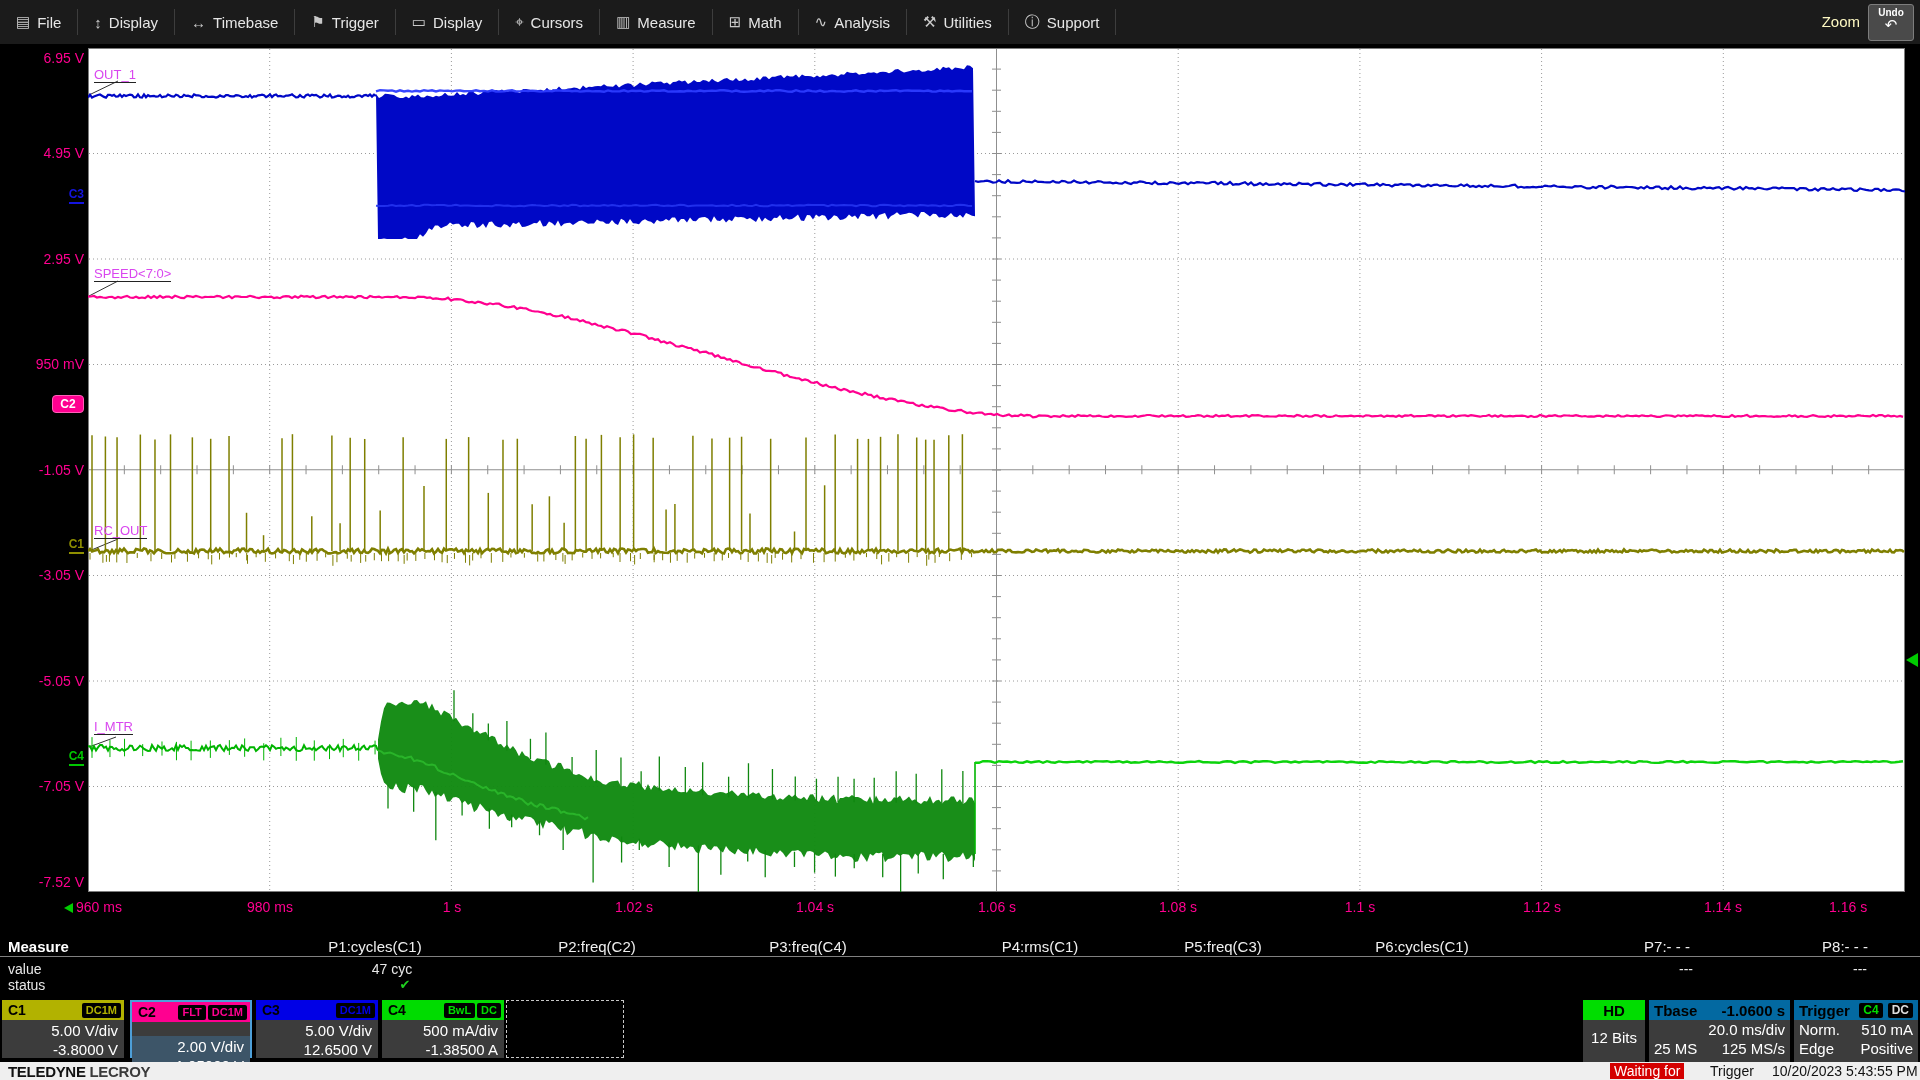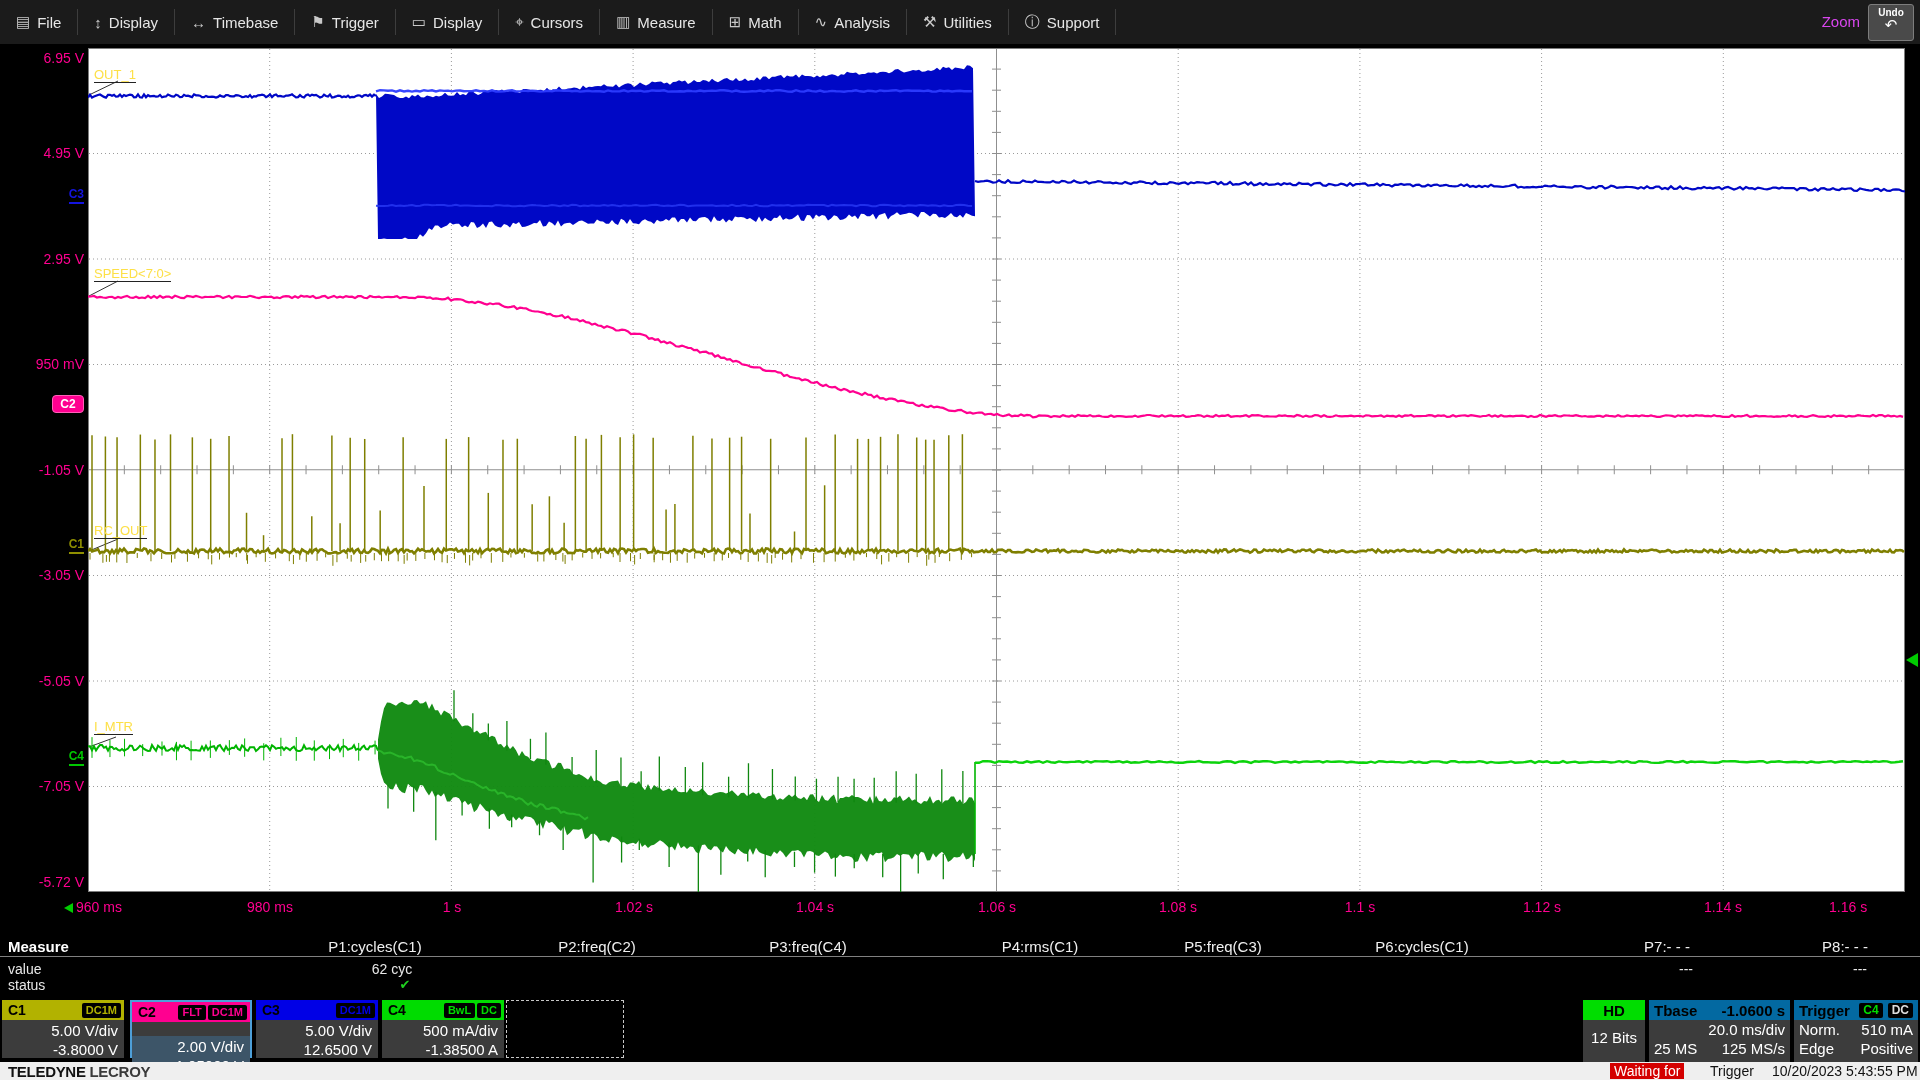--- a/index.html
+++ b/index.html
@@ -4,34 +4,34 @@
 <style>
   html,body{margin:0;padding:0;background:#000;}
   body{width:1920px;height:1080px;overflow:hidden;font-family:"Liberation Sans","DejaVu Sans",sans-serif;}
   .screen{position:relative;width:1920px;height:1080px;background:#000;}
 
   
   .menubar{position:absolute;left:0;top:0;width:1920px;height:44px;background:#1b1b1b;display:flex;align-items:center;}
   .mi{display:flex;align-items:center;gap:7px;padding:0 16px;height:30px;color:#e6e6e6;font-size:15px;cursor:default;}
   .mico{color:#c9c9c9;font-size:15px;}
   .mdiv{width:1px;height:26px;background:#3d3d3d;}
-  .zoomlbl{position:absolute;right:60px;top:13px;color:#d946ef;font-size:15px;}
+  .zoomlbl{position:absolute;right:60px;top:13px;color:#fef9c3;font-size:15px;}
   .undobtn{position:absolute;right:6px;top:4px;width:44px;height:35px;background:#4a4a4a;border:1px solid #7d7d7d;border-radius:3px;color:#fff;text-align:center;line-height:1;}
   .undobtn .ut{font-size:10px;font-weight:bold;display:block;margin-top:3px;}
   .undobtn .ua{font-size:15px;display:block;margin-top:-1px;}
 
   
   .wavewrap{position:absolute;left:88px;top:48px;width:1817px;height:844px;}
   .vl{position:absolute;left:0;width:84px;text-align:right;color:#ff0090;font-size:14px;height:18px;}
   .tl{position:absolute;top:899px;color:#ff0090;font-size:14px;height:18px;}
   .tarrow{position:absolute;left:64px;top:903px;width:0;height:0;border-top:5px solid transparent;border-bottom:5px solid transparent;border-right:9px solid #00cc00;}
   .chmark{position:absolute;left:50px;width:34px;text-align:right;font-size:12px;font-weight:bold;line-height:14px;}
   .chmark .u{border-bottom:2px solid;padding-bottom:1px;}
   .c2mark{position:absolute;left:52px;top:395px;width:30px;height:16px;background:#ff0090;border:1px solid #ff60b8;border-radius:4px;color:#fff;font-size:12px;font-weight:bold;text-align:center;line-height:16px;}
-  .tracelabel{position:absolute;color:#fde047;font-size:13px;border-bottom:1px solid #222;line-height:15px;background:transparent;}
+  .tracelabel{position:absolute;color:#d946ef;font-size:13px;border-bottom:1px solid #222;line-height:15px;background:transparent;}
   .trigarrow{position:absolute;left:1906px;top:653px;width:0;height:0;border-top:7px solid transparent;border-bottom:7px solid transparent;border-right:12px solid #00cc00;}
 
   
   .measure-title{position:absolute;left:8px;top:938px;color:#fff;font-size:15px;font-weight:bold;}
   .mh{position:absolute;top:938px;width:160px;margin-left:-80px;text-align:center;color:#f0f0f0;font-size:15px;}
   .msep{position:absolute;left:0;top:956px;width:1920px;height:1px;background:#808080;}
   .mrowlbl{position:absolute;left:8px;color:#e8e8e8;font-size:14px;}
   .mv{position:absolute;top:961px;width:130px;margin-left:-65px;text-align:center;color:#e8e8e8;font-size:14px;}
   .ms{position:absolute;top:977px;width:130px;margin-left:-65px;text-align:center;color:#1fd11f;font-size:13px;}
 
@@ -489,21 +489,21 @@
   </div>
 
   <span class="vl" style="top:50px">6.95 V</span>
   <span class="vl" style="top:145px">4.95 V</span>
   <span class="vl" style="top:251px">2.95 V</span>
   <span class="vl" style="top:356px">950 mV</span>
   <span class="vl" style="top:462px">-1.05 V</span>
   <span class="vl" style="top:567px">-3.05 V</span>
   <span class="vl" style="top:673px">-5.05 V</span>
   <span class="vl" style="top:778px">-7.05 V</span>
-  <span class="vl" style="top:874px">-5.72 V</span>
+  <span class="vl" style="top:874px">-7.52 V</span>
 
   <span class="chmark" style="top:187px;color:#1414e0"><span class="u">C3</span></span>
   <span class="c2mark">C2</span>
   <span class="chmark" style="top:537px;color:#8f8f00"><span class="u">C1</span></span>
   <span class="chmark" style="top:749px;color:#00c800"><span class="u">C4</span></span>
 
   <span class="tracelabel" style="left:94px;top:67px">OUT_1</span>
   <span class="tracelabel" style="left:94px;top:266px">SPEED&lt;7:0&gt;</span>
   <span class="tracelabel" style="left:94px;top:523px">RC_OUT</span>
   <span class="tracelabel" style="left:94px;top:719px">I_MTR</span>
@@ -527,21 +527,21 @@
   <span class="mh" style="left:375px">P1:cycles(C1)</span>
   <span class="mh" style="left:597px">P2:freq(C2)</span>
   <span class="mh" style="left:808px">P3:freq(C4)</span>
   <span class="mh" style="left:1040px">P4:rms(C1)</span>
   <span class="mh" style="left:1223px">P5:freq(C3)</span>
   <span class="mh" style="left:1422px">P6:cycles(C1)</span>
   <span class="mh" style="left:1667px">P7:- - -</span>
   <span class="mh" style="left:1845px">P8:- - -</span>
   <div class="msep"></div>
   <span class="mrowlbl" style="top:961px">value</span>
-  <span class="mv" style="left:392px">62 cyc</span>
+  <span class="mv" style="left:392px">47 cyc</span>
   <span class="mv" style="left:597px"></span>
   <span class="mv" style="left:808px"></span>
   <span class="mv" style="left:1040px"></span>
   <span class="mv" style="left:1223px"></span>
   <span class="mv" style="left:1422px"></span>
   <span class="mv" style="left:1686px">---</span>
   <span class="mv" style="left:1860px">---</span>
   <span class="mrowlbl" style="top:977px">status</span>
   <span class="ms" style="left:405px">✔</span>
   <span class="ms" style="left:597px"></span>

